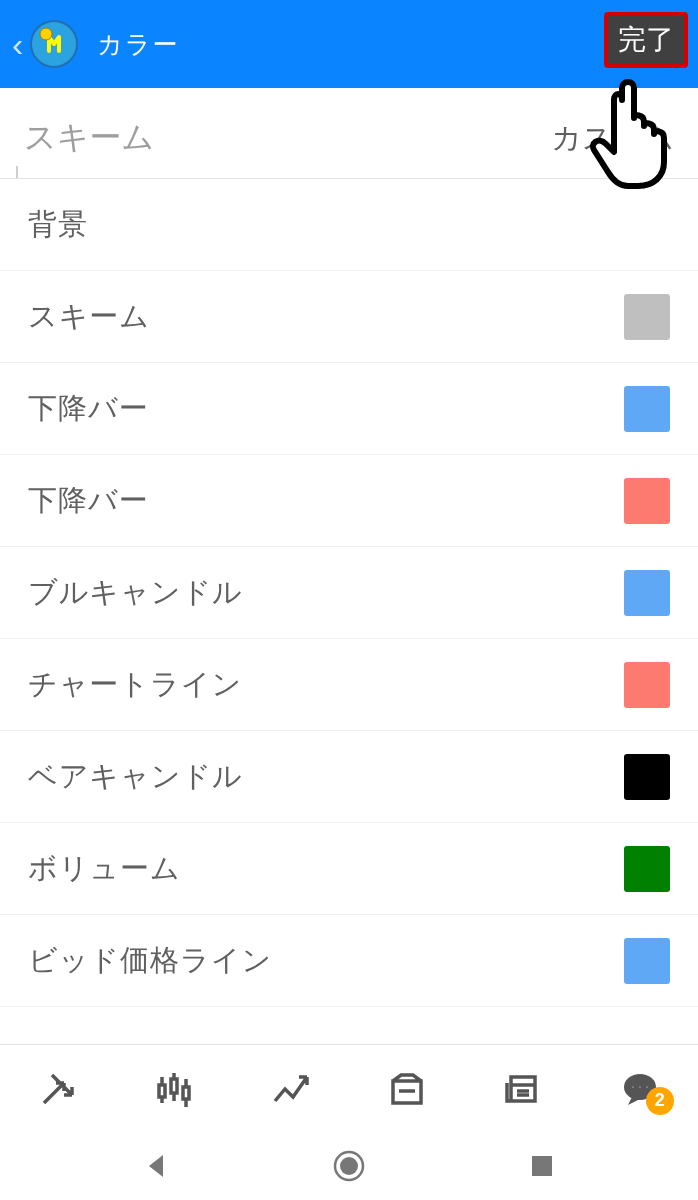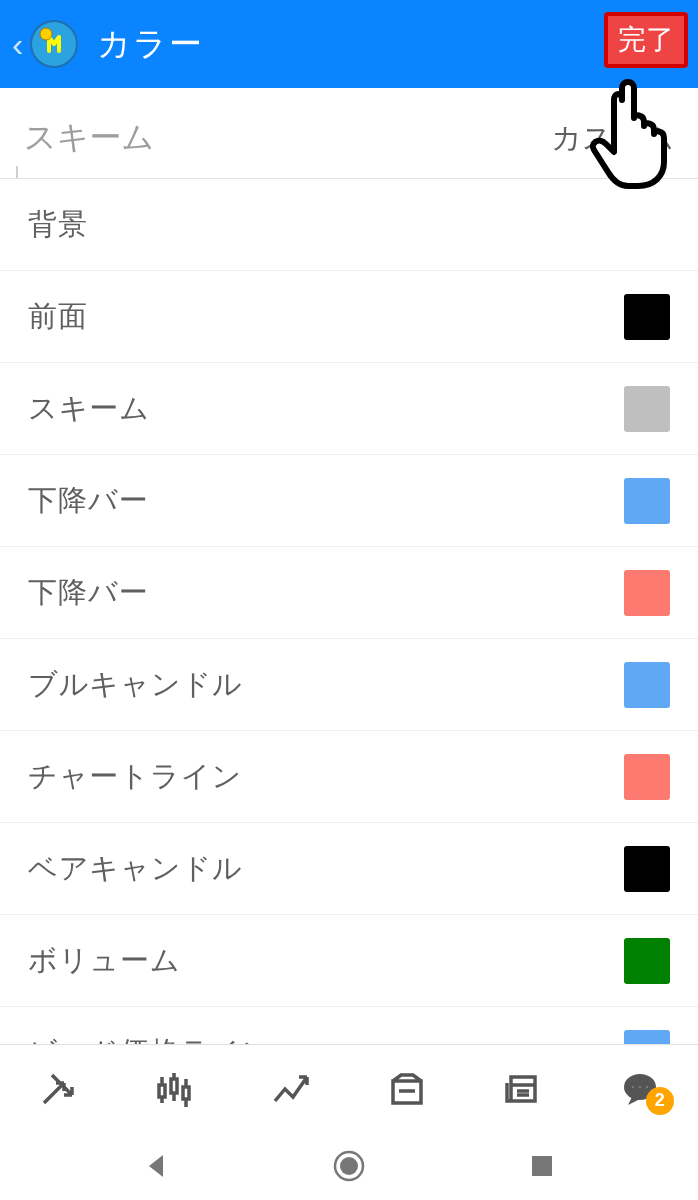--- a/index.html
+++ b/index.html
@@ -3,22 +3,22 @@
 <meta charset="utf-8">
 <style>
   * { box-sizing: border-box; margin: 0; padding: 0; }
   html, body { width: 698px; height: 1200px; font-family: -apple-system, "Hiragino Sans", "Meiryo", sans-serif; background: #fff; overflow: hidden; }
   .screen { width: 698px; height: 1200px; display: flex; flex-direction: column; position: relative; }
 
   
   .header { background: #0a84ff; height: 88px; display: flex; align-items: center; padding: 0 12px; color: #fff; position: relative; }
   .back-chevron { font-size: 34px; font-weight: 300; margin-right: 6px; color: #cfe6ff; }
   .app-icon { width: 50px; height: 50px; border-radius: 50%; display: flex; align-items: center; justify-content: center; margin-right: 18px; }
-  .header-title { font-size: 33px; font-weight: 400; letter-spacing: 2px; }
-  .done-btn { position: absolute; right: 10px; top: 12px; height: 56px; padding: 0 10px; background: #ef4444; color: #fff; font-size: 28px; display: flex; align-items: center; border: 4px solid #d40000; border-radius: 4px; }
+  .header-title { font-size: 25px; font-weight: 400; letter-spacing: 2px; }
+  .done-btn { position: absolute; right: 10px; top: 12px; height: 56px; padding: 0 10px; background: #404040; color: #fff; font-size: 28px; display: flex; align-items: center; border: 4px solid #d40000; border-radius: 4px; }
 
   
   .hand { position: absolute; right: 8px; top: 72px; z-index: 5; }
   .hand svg { width: 110px; height: 120px; }
 
   
   .scheme-row { display: flex; align-items: center; justify-content: space-between; padding: 28px 24px 18px 24px; border-bottom: 1px solid #e3e3e3; }
   .scheme-label { font-size: 32px; color: #9e9e9e; }
   .scheme-value { font-size: 30px; color: #606060; }
   .scheme-left-tick { position:absolute; left:16px; top:166px; width:2px; height:12px; background:#cfcfcf;}
@@ -68,24 +68,20 @@
   <div class="scheme-left-tick"></div>
   <div class="scheme-row">
     <span class="scheme-label">スキーム</span>
     <span class="scheme-value">カスタム</span>
   </div>
 
   <div class="rows" id="rows">
       <div class="row">
         <span class="row-label">背景</span>
         <span class="swatch white" style="background: rgb(255, 255, 255); visibility: hidden;"></span>
-      </div>
-      <div class="row">
-        <span class="row-label">前面</span>
-        <span class="swatch" style="background: rgb(0, 0, 0);"></span>
       </div>
       <div class="row">
         <span class="row-label">スキーム</span>
         <span class="swatch" style="background: rgb(191, 191, 191);"></span>
       </div>
       <div class="row">
         <span class="row-label">下降バー</span>
         <span class="swatch" style="background: rgb(95, 168, 245);"></span>
       </div>
       <div class="row">

